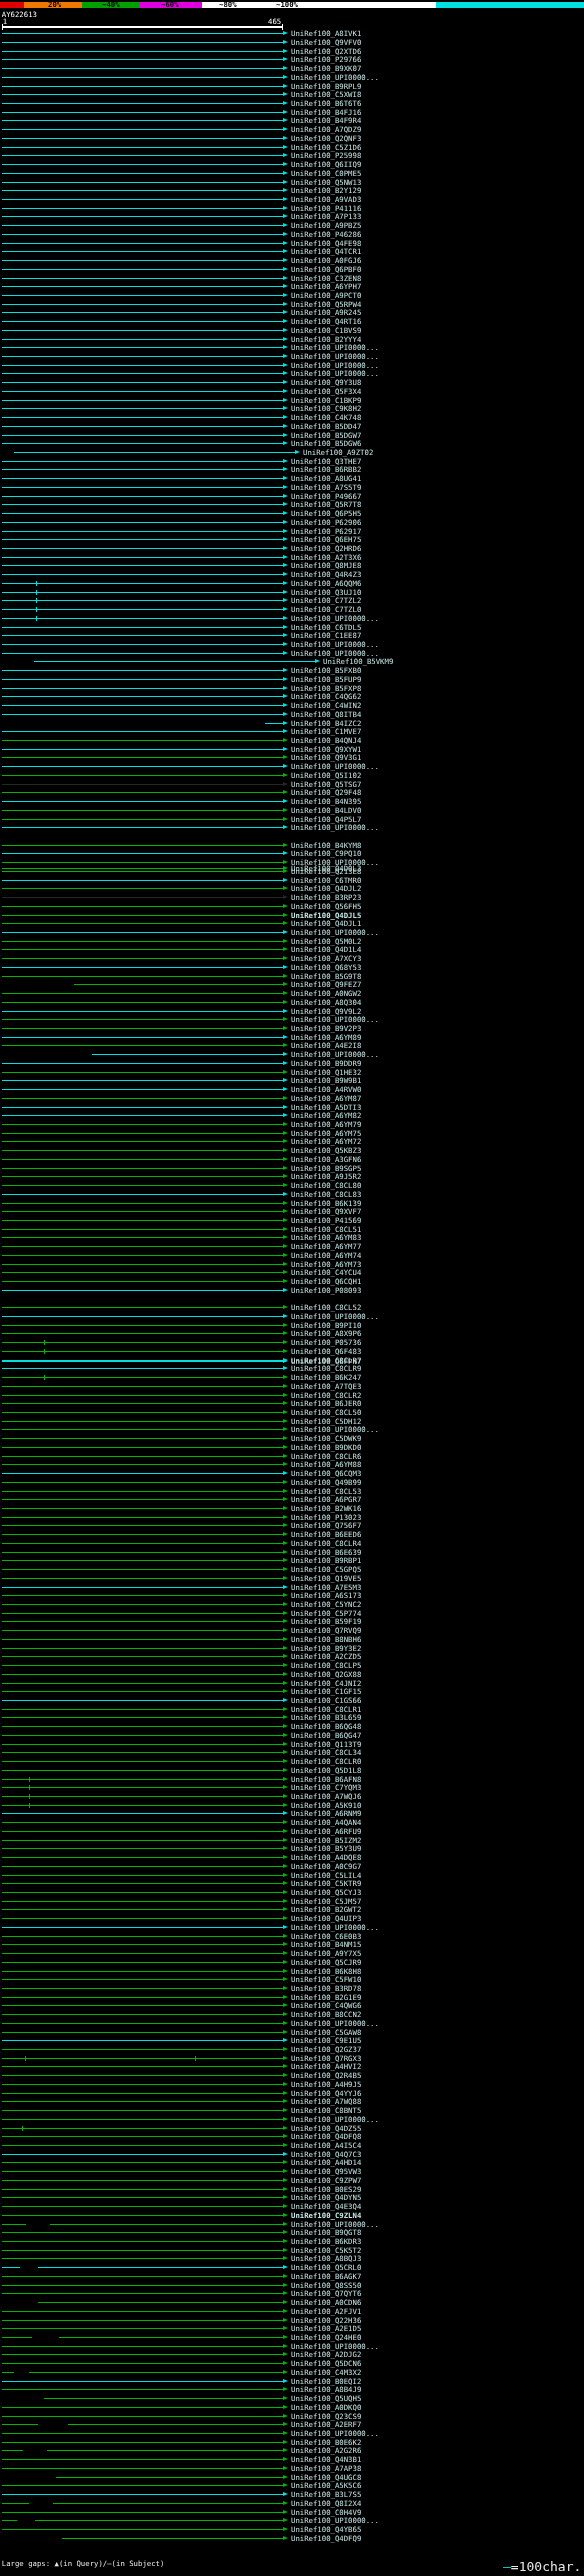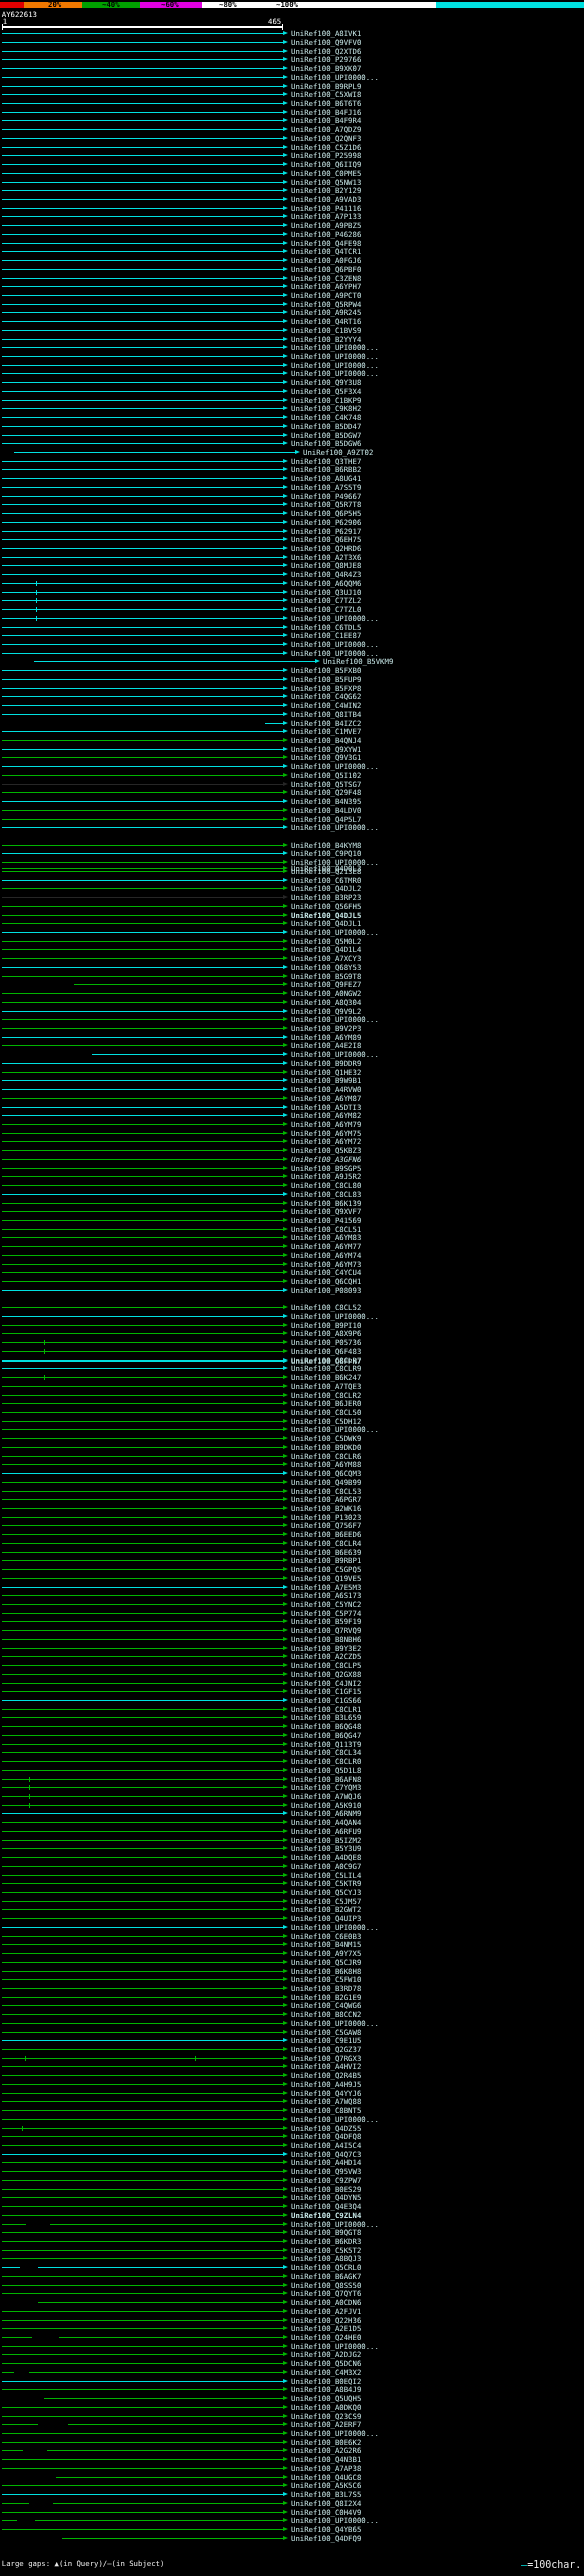--- a/index.html
+++ b/index.html
@@ -17,21 +17,21 @@
   .qt1{left:1.8px;}
   .qt2{left:282px;}
   .hits{position:absolute;top:0;left:0;width:585px;height:2576px;}
   .hitrow{position:absolute;left:0;width:585px;height:8.2px;}
   .seg{position:absolute;top:2.7px;height:1.8px;}
   .arr{position:absolute;top:0.9px;width:0;height:0;border-top:2.7px solid transparent;
        border-bottom:2.7px solid transparent;border-left-width:5.5px;border-left-style:solid;}
   .tick{position:absolute;top:0.9px;width:0.9px;height:5.5px;}
   .hlbl{position:absolute;left:291px;top:0;font-size:7.3px;line-height:8.2px;color:#c6e6e6;white-space:nowrap;}
   .foot-left{position:absolute;left:1.8px;top:2559px;font-size:7.3px;color:#e8e8e8;white-space:nowrap;}
-  .foot-right{position:absolute;right:3.7px;top:2559px;font-size:10px;color:#e8e8e8;white-space:nowrap;}
+  .foot-right{position:absolute;right:3.7px;top:2559px;font-size:13px;color:#e8e8e8;white-space:nowrap;}
   .foot-right .dash{color:#00e0e0;}
 </style>
 </head>
 <body>
 
 <div id="canvas">
   <div class="keybar">
       <div class="keyseg" style="width: 24px; background: rgb(224, 0, 0);"></div>
       <div class="keyseg" style="width: 58px; background: rgb(240, 120, 0);"></div>
       <div class="keyseg" style="width: 58px; background: rgb(0, 160, 0);"></div>
@@ -698,21 +698,21 @@
       <div class="hitrow" style="top: 1138px;">
         <div class="seg" style="left: 1.8px; width: 281px; background: rgb(0, 180, 0);"></div>
         <div class="arr" style="left: 283px; border-left-color: rgb(0, 180, 0);"></div>
         <div class="hlbl">UniRef100_A6YM72</div>
       </div>
       <div class="hitrow" style="top: 1147px;">
         <div class="seg" style="left: 1.8px; width: 281px; background: rgb(0, 180, 0);"></div>
         <div class="arr" style="left: 283px; border-left-color: rgb(0, 180, 0);"></div>
         <div class="hlbl">UniRef100_Q5KBZ3</div>
       </div>
-      <div class="hitrow" style="top: 1156px; font-style: italic;">
+      <div class="hitrow" style="top: 1156px;">
         <div class="seg" style="left: 1.8px; width: 281px; background: rgb(0, 180, 0);"></div>
         <div class="arr" style="left: 283px; border-left-color: rgb(0, 180, 0);"></div>
         <div class="hlbl">UniRef100_A3GFN6</div>
       </div>
       <div class="hitrow" style="top: 1165px;">
         <div class="seg" style="left: 1.8px; width: 281px; background: rgb(0, 180, 0);"></div>
         <div class="arr" style="left: 283px; border-left-color: rgb(0, 180, 0);"></div>
         <div class="hlbl">UniRef100_B9SGP5</div>
       </div>
       <div class="hitrow" style="top: 1173px;">

